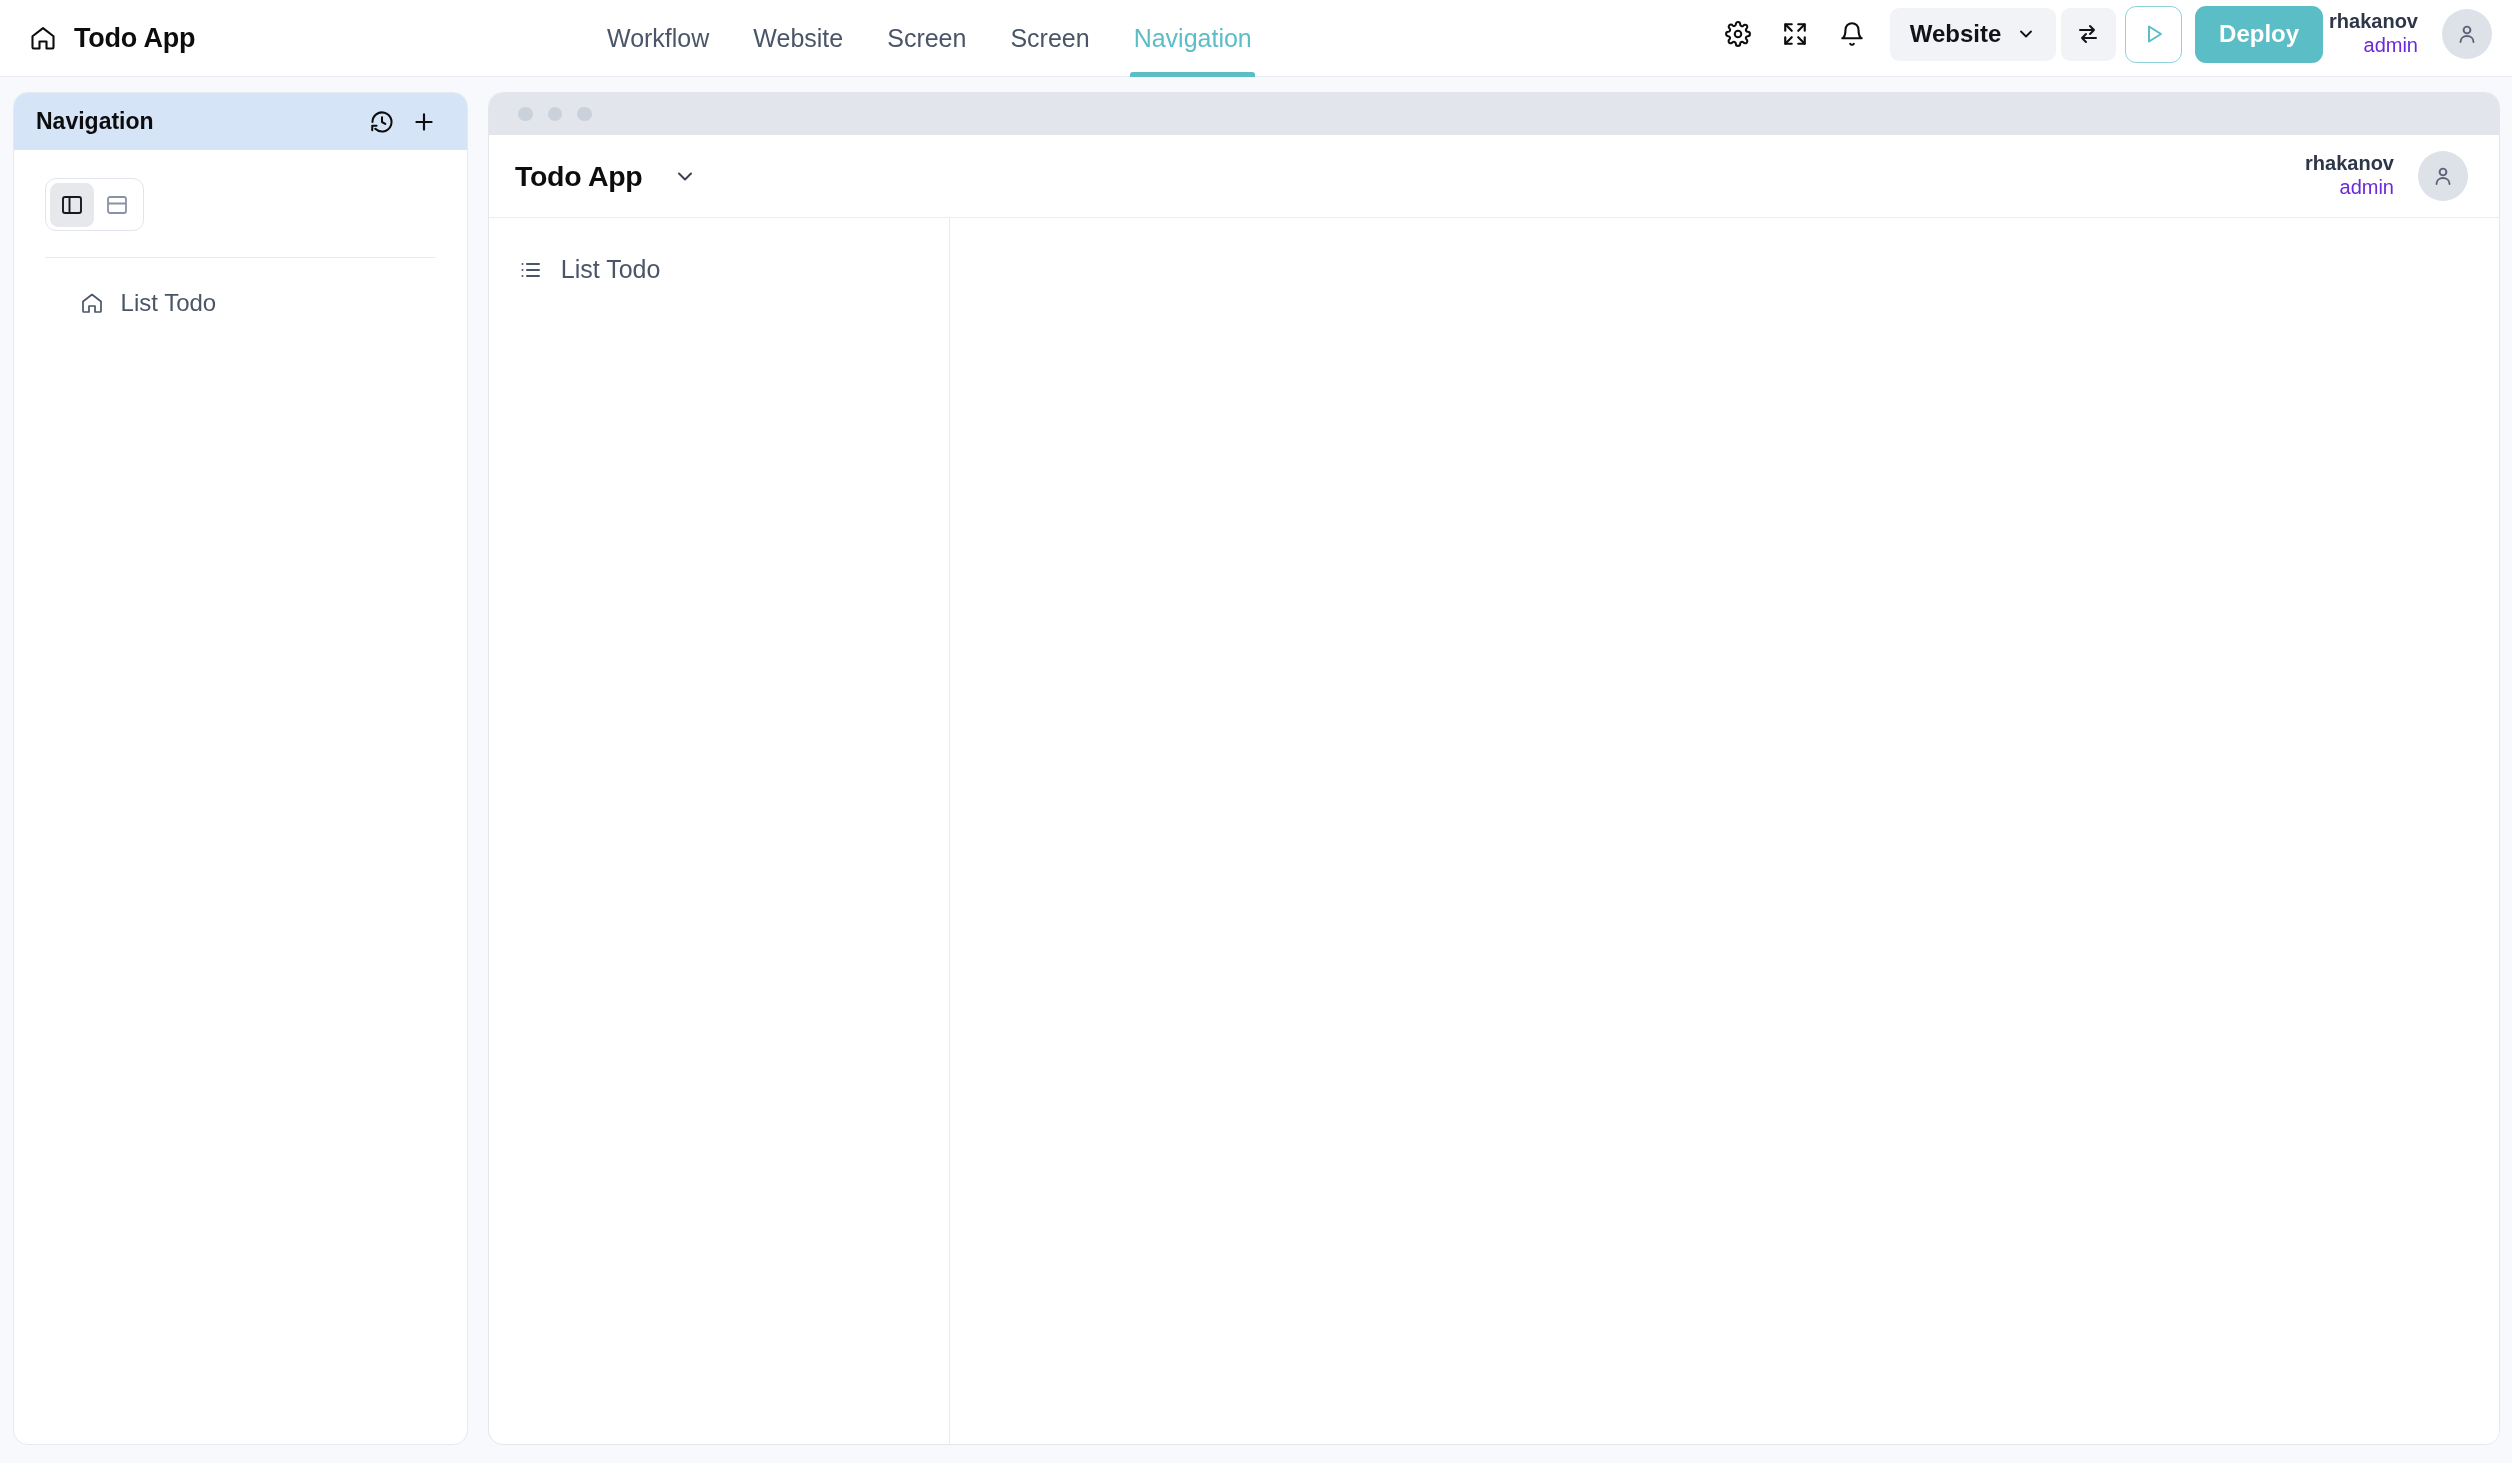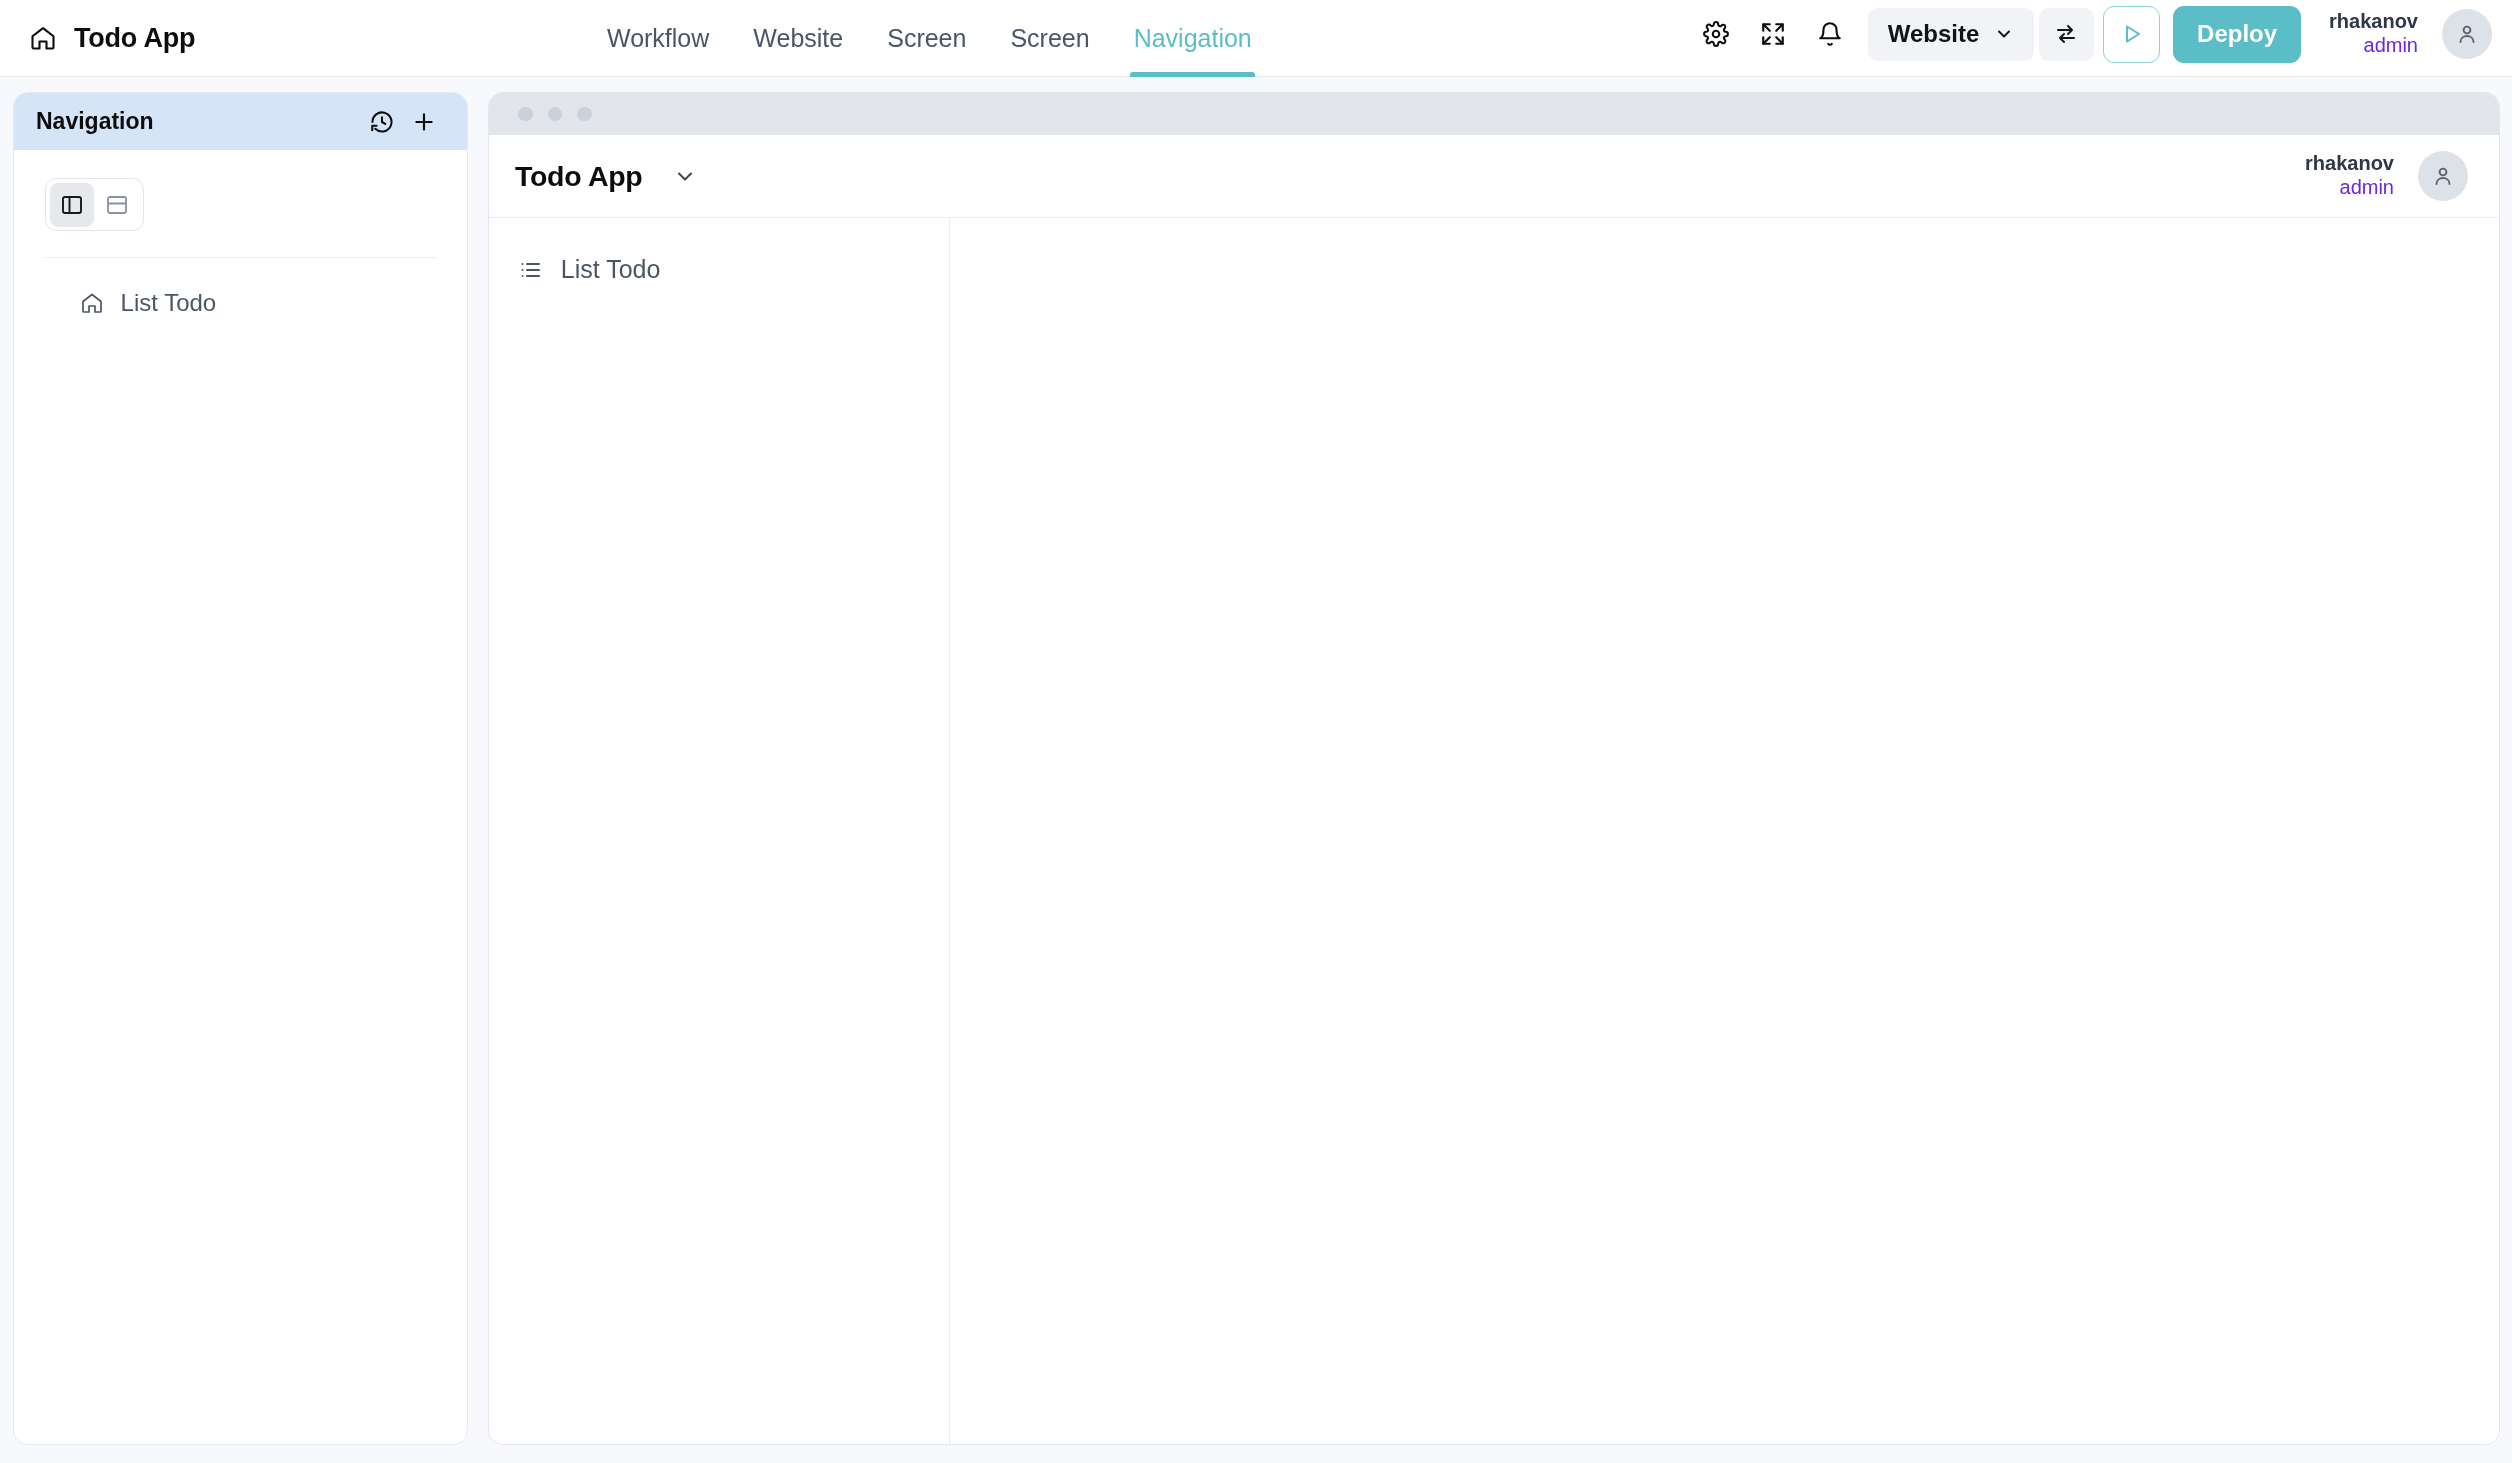--- a/index.html
+++ b/index.html
@@ -70,21 +70,21 @@
     border: 1.8px solid #8FD3DA; border-radius: 11px;
     background: #FFFFFF;
     display: flex; align-items: center; justify-content: center;
     cursor: pointer;
   }
   #deploy-button {
     background: #5BBDC6; color: #FFFFFF;
     border-radius: 11px; height: 57px;
     display: flex; align-items: center; padding: 0 24px;
     font-size: 24px; font-weight: bold;
-    cursor: pointer; margin-right: 28px;
+    cursor: pointer; margin-right: 6px;
   }
   .user-block { display: flex; align-items: center; gap: 24px; cursor: pointer; }
   .user-text { text-align: right; line-height: 1.18; }
   .user-name { font-size: 20px; font-weight: bold; color: #2D3748; }
   .user-role { font-size: 20px; color: #6d28d9; }
   .avatar {
     width: 50px; height: 50px; border-radius: 50%;
     background: #DDE1E8;
     display: flex; align-items: center; justify-content: center;
   }

